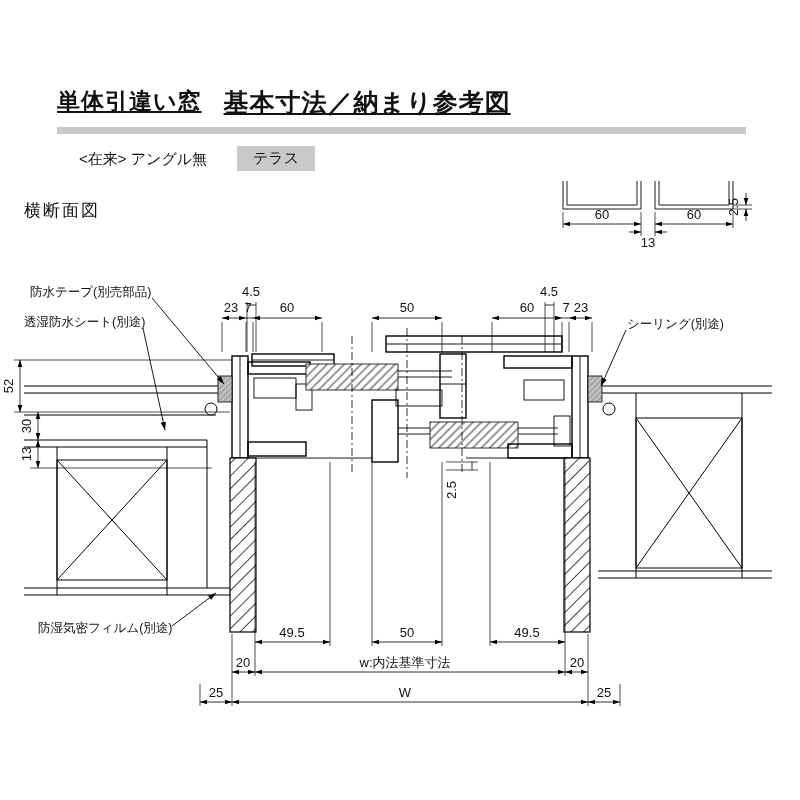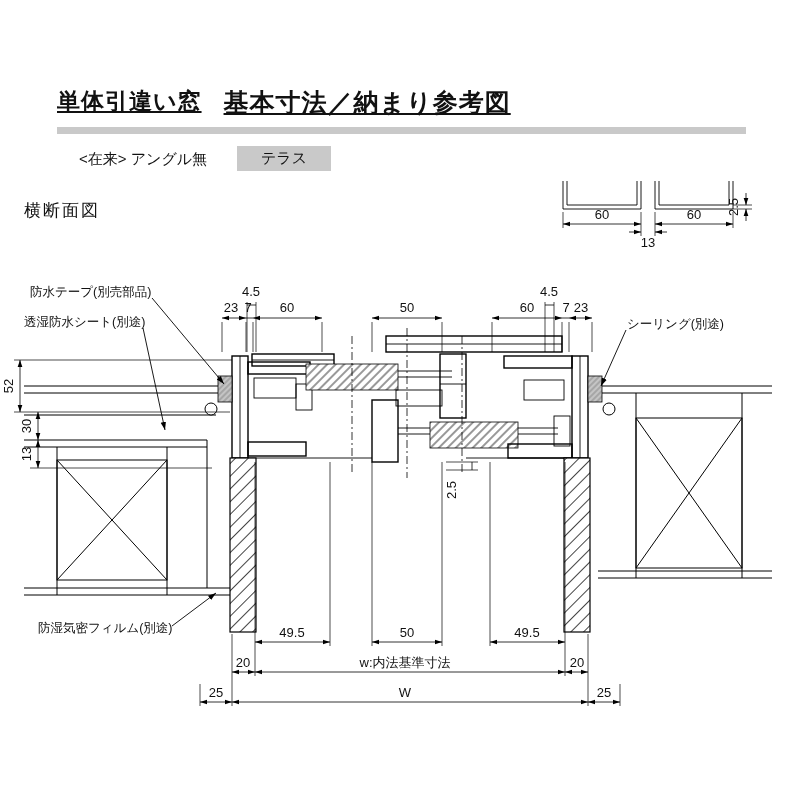--- a/index.html
+++ b/index.html
@@ -3,21 +3,21 @@
 <meta charset="utf-8">
 <style>
   html,body{margin:0;padding:0;background:#fff;}
   body{width:800px;height:800px;position:relative;overflow:hidden;
        font-family:"Liberation Sans",sans-serif;color:#111;}
   .hdr{position:absolute;left:57px;top:86px;display:flex;align-items:flex-start;gap:22px;white-space:nowrap;text-decoration:underline;}
   .title-main{font-size:23px;font-weight:bold;letter-spacing:1px;}
   .title-sub{font-size:25px;font-weight:bold;letter-spacing:1px;}
   .rule{position:absolute;left:57px;top:127px;width:689px;height:7px;background:#c9c9c9;}
   .variant{position:absolute;left:57px;top:150px;font-size:15px;white-space:nowrap;margin-left:22px;}
-  .badge{position:absolute;left:237px;top:146px;font-size:15px;background:#c9c9c9;padding:3px 24px;white-space:nowrap;}
+  .badge{position:absolute;left:237px;top:146px;font-size:15px;background:#c9c9c9;padding:3px 16px;white-space:nowrap;}
   .section{position:absolute;left:24px;top:199px;font-size:17px;letter-spacing:2px;text-align:center;}
   svg{position:absolute;left:0;top:0;}
   .wl{stroke:#000;stroke-width:1;fill:none;}
   .fr{stroke:#000;stroke-width:1.4;fill:none;}
   .fr2{stroke:#000;stroke-width:0.9;fill:none;}
   .ext{stroke:#000;stroke-width:0.7;fill:none;}
   .dim{stroke:#000;stroke-width:0.8;fill:none;}
   .dash{stroke:#000;stroke-width:0.8;fill:none;stroke-dasharray:8 3 2 3;}
   .ldr{stroke:#000;stroke-width:0.9;fill:none;}
   text.dtx{font:13px "Liberation Sans",sans-serif;fill:#111;text-anchor:middle;}

